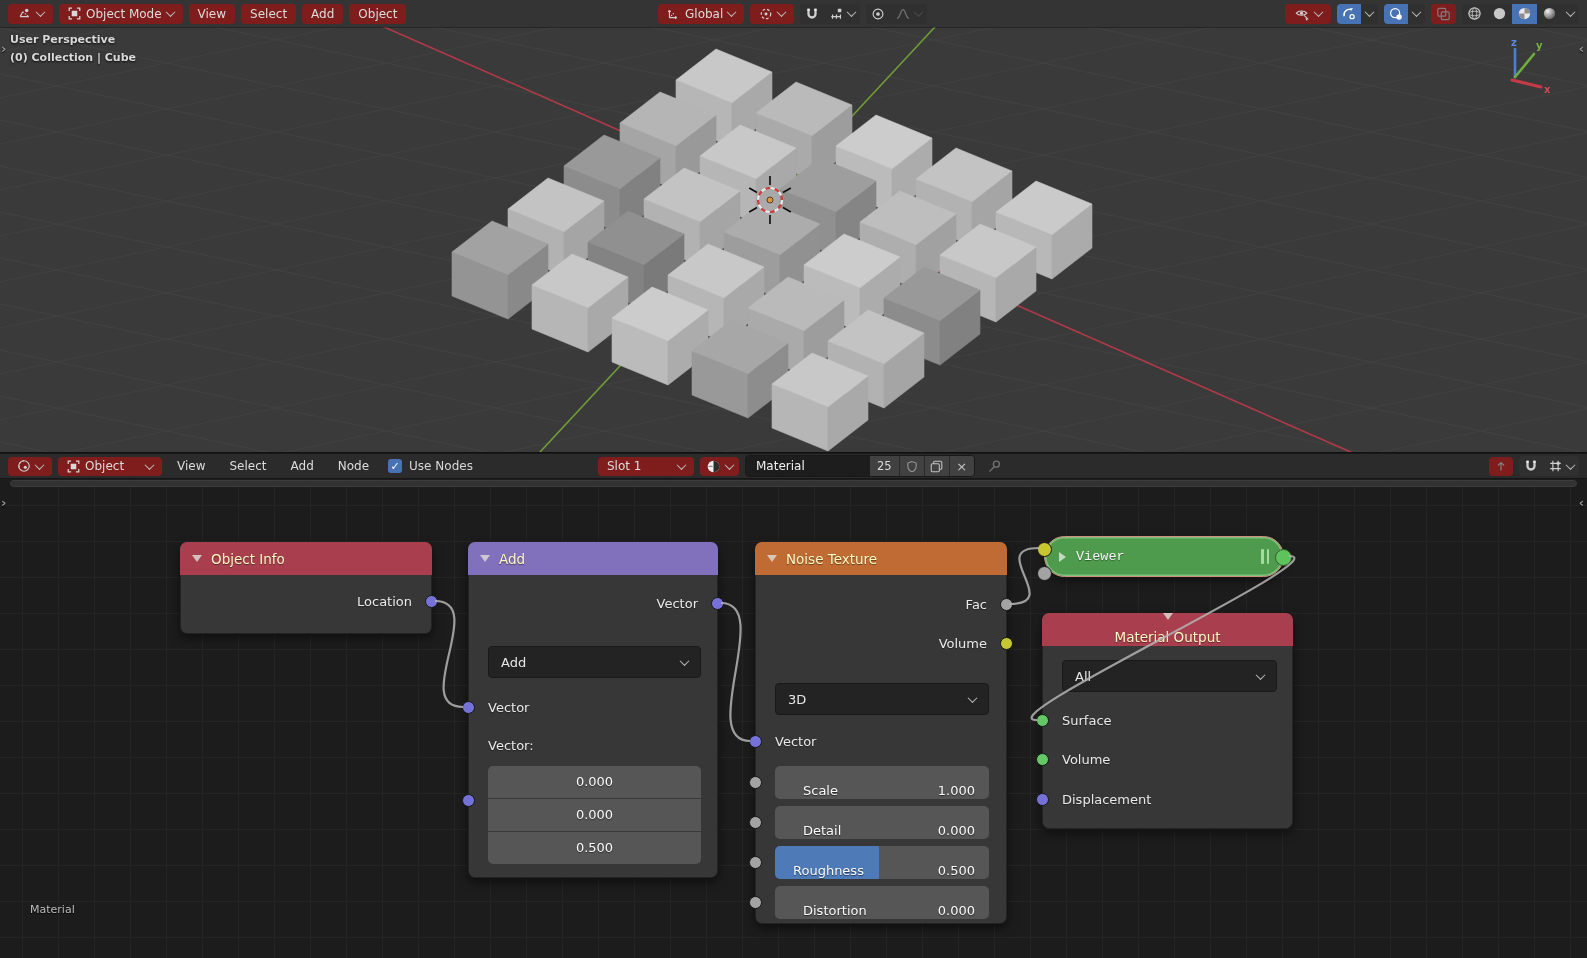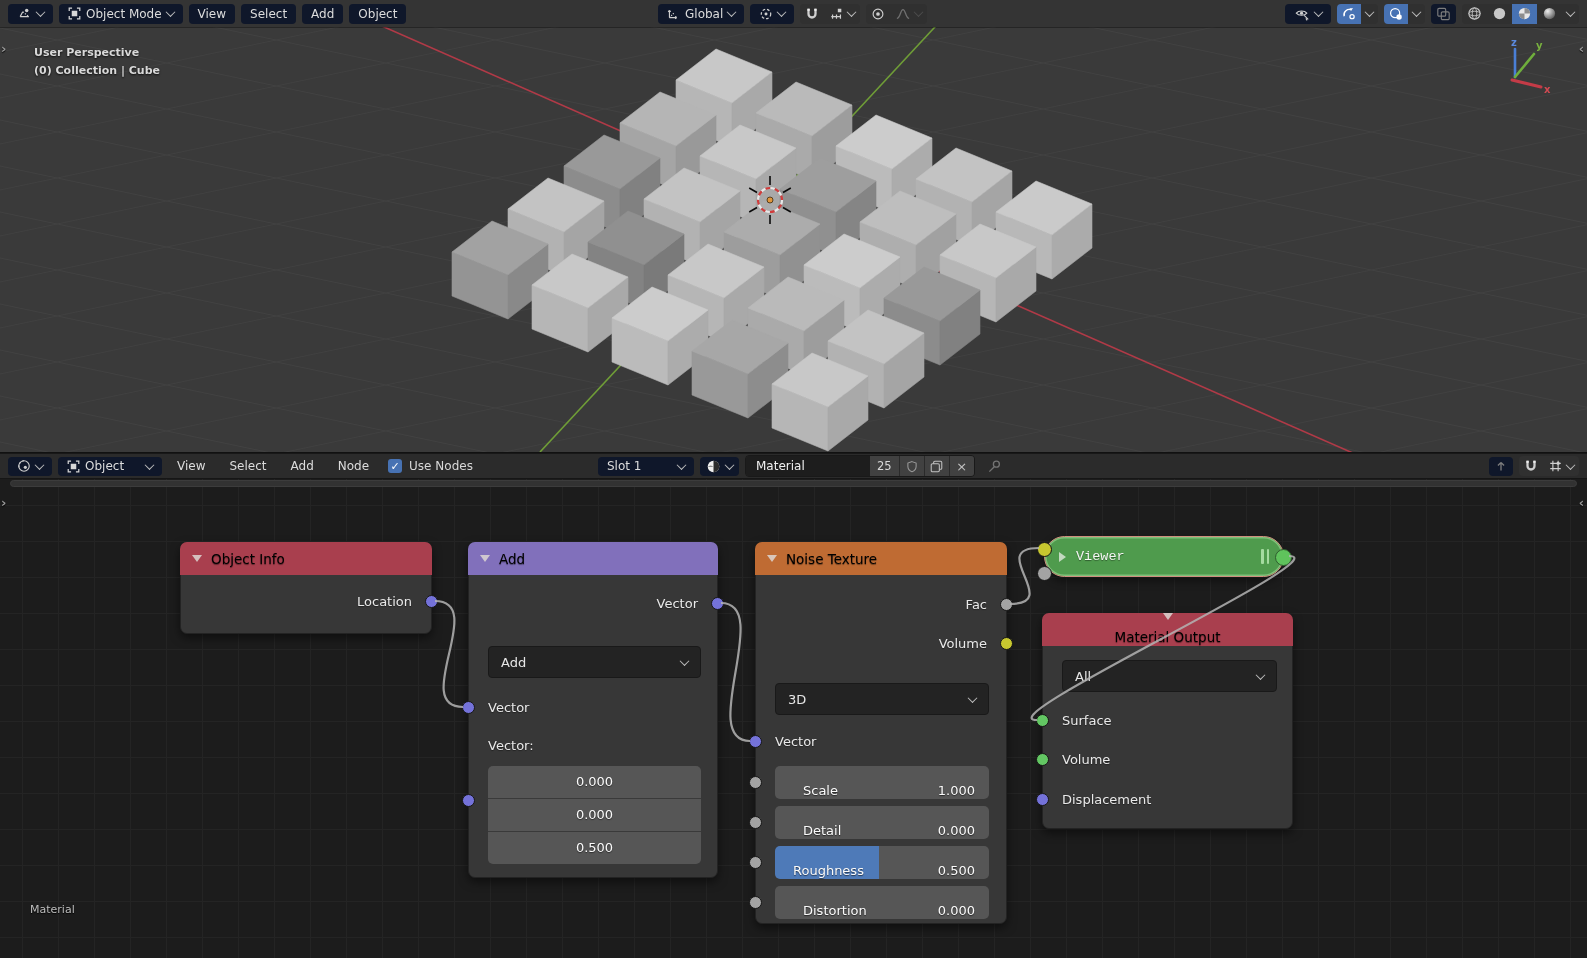--- a/index.html
+++ b/index.html
@@ -2,55 +2,55 @@
 <html><head>
 <meta charset="utf-8">
 <style>
   html,body{margin:0;padding:0;background:#111;}
   body{width:1587px;height:958px;position:relative;overflow:hidden;
        font-family:"DejaVu Sans","Liberation Sans",sans-serif;
        -webkit-font-smoothing:antialiased;color:#d8d8d8;}
   
   .hbar{position:absolute;left:0;right:0;display:flex;align-items:center;gap:6px;padding:0 8px;}
   .btn{display:inline-flex;align-items:center;gap:5px;height:20px;padding:0 9px;
-       background:#0f172a;border-radius:4px;font-size:12px;color:#dcdcdc;white-space:nowrap;}
+       background:#7f1d1d;border-radius:4px;font-size:12px;color:#dcdcdc;white-space:nowrap;}
   .btn.flat{background:transparent;}
   .btn.dim  svg *{stroke:#7d7d7d !important;fill:none;}
   .grp{display:inline-flex;align-items:center;background:#303030;border-radius:4px;overflow:hidden;}
   .grp .seg{display:inline-flex;align-items:center;justify-content:center;height:20px;padding:0 5px;}
   .grp .seg.active{background:#4772b3;}
   .cv{width:6px;height:6px;border-right:1.4px solid #bdbdbd;border-bottom:1.4px solid #bdbdbd;
       transform:rotate(45deg) translate(-1px,-1px);flex:0 0 auto;}
   .cv.dim{border-color:#6f6f6f;}
   svg.ic{display:block;}
   
   #viewport{position:absolute;left:0;top:0;width:1587px;height:452px;background:#3a3a3a;overflow:hidden;}
   #vp-header{top:0;height:27px;background:#343434;box-shadow:0 1px 0 rgba(0,0,0,.35);z-index:10;}
-  #vp-overlay{position:absolute;left:10px;top:44px;z-index:9;font-size:11px;font-weight:bold;
-              color:#d9d9d9;text-shadow:0 1px 2px rgba(0,0,0,.8);line-height:18px;margin-left:24px;}
+  #vp-overlay{position:absolute;left:10px;top:31px;z-index:9;font-size:11px;font-weight:bold;
+              color:#d9d9d9;text-shadow:0 1px 2px rgba(0,0,0,.8);line-height:18px;}
   .edge-chev{position:absolute;z-index:11;font-size:13px;font-weight:bold;color:#9a9a9a;
              text-shadow:0 1px 1px #000;}
   
   #ne-header{top:453px;height:26px;background:#2b2b2b;border-top:1px solid #181818;
              border-bottom:1px solid #161616;z-index:10;box-sizing:border-box;}
   #ne-header .btn{height:19px;}
   #node-editor{position:absolute;left:0;top:479px;width:1587px;height:479px;background:#1c1c1c;
       background-image:linear-gradient(#242424 1px,transparent 1px),
                        linear-gradient(90deg,#242424 1px,transparent 1px);
       background-size:36px 36px;background-position:-14px -10px;overflow:hidden;}
   #ne-scroll{position:absolute;left:10px;right:10px;top:1px;height:5px;background:#323232;
              border:1px solid #3c3c3c;border-radius:4px;}
   #tree-label{position:absolute;left:30px;top:424px;font-size:11px;color:#bdbdbd;
               text-shadow:0 1px 1px #000;}
   #wires{position:absolute;left:0;top:0;width:1587px;height:479px;pointer-events:none;z-index:6;}
   
   .node{position:absolute;background:#373737;border:1px solid #232323;border-radius:7px;
         box-shadow:0 4px 10px rgba(0,0,0,.5);z-index:3;font-size:13px;color:#e9e9e9;}
   .node-header{position:absolute;left:-1px;right:-1px;top:-1px;height:33px;border-radius:7px 7px 0 0;
-        display:flex;align-items:center;padding:0 12px;gap:9px;color:#000000;font-size:13.5px;
+        display:flex;align-items:center;padding:0 12px;gap:9px;color:#fef9c3;font-size:13.5px;
         text-shadow:0 1px 1px rgba(0,0,0,.45);}
   .tri-d{width:0;height:0;border-left:5px solid transparent;border-right:5px solid transparent;
         border-top:7px solid #ddd6d2;opacity:.85;}
   .tri-r{width:0;height:0;border-top:5px solid transparent;border-bottom:5px solid transparent;
         border-left:7px solid #cfe0cd;opacity:.9;}
   .nrow{position:absolute;left:0;right:0;height:26px;line-height:26px;
         text-shadow:0 1px 1px rgba(0,0,0,.4);}
   .nrow.out{text-align:right;padding-right:19px;}
   .nrow.in{padding-left:19px;}
   .sock{position:absolute;width:13px;height:13px;border-radius:50%;border:1px solid #161616;

